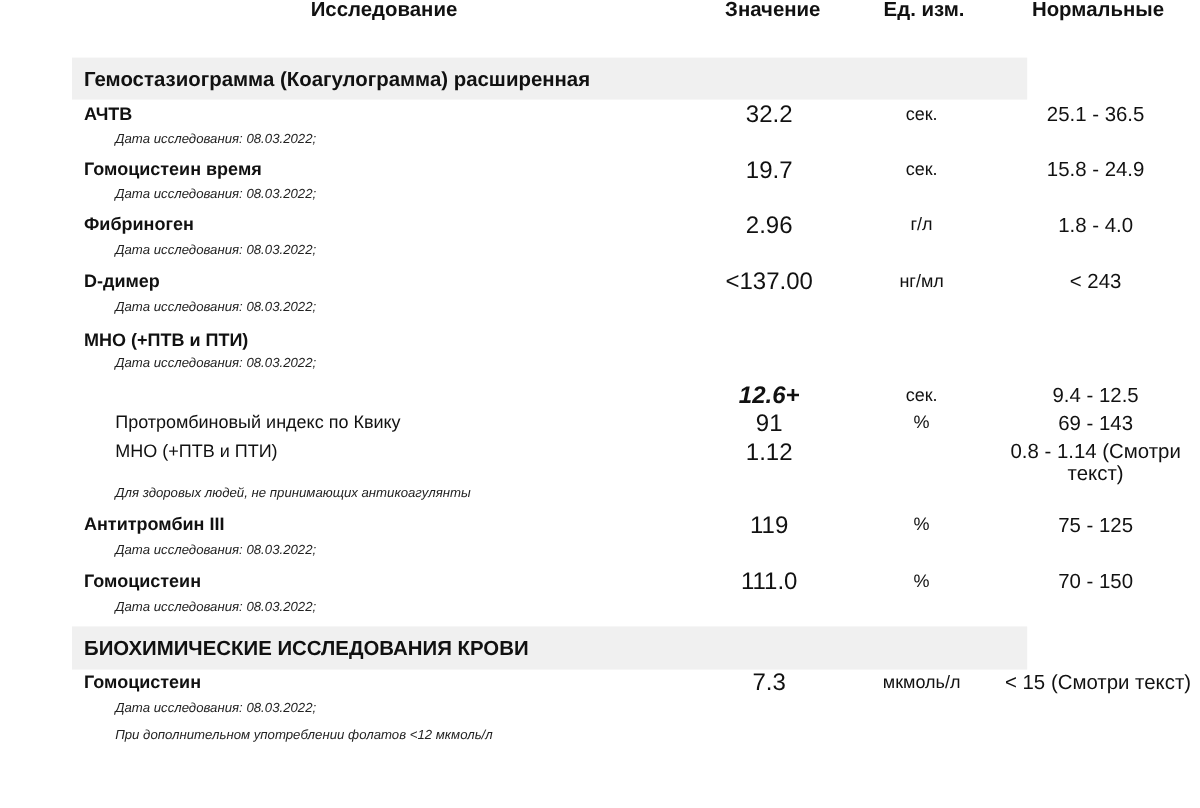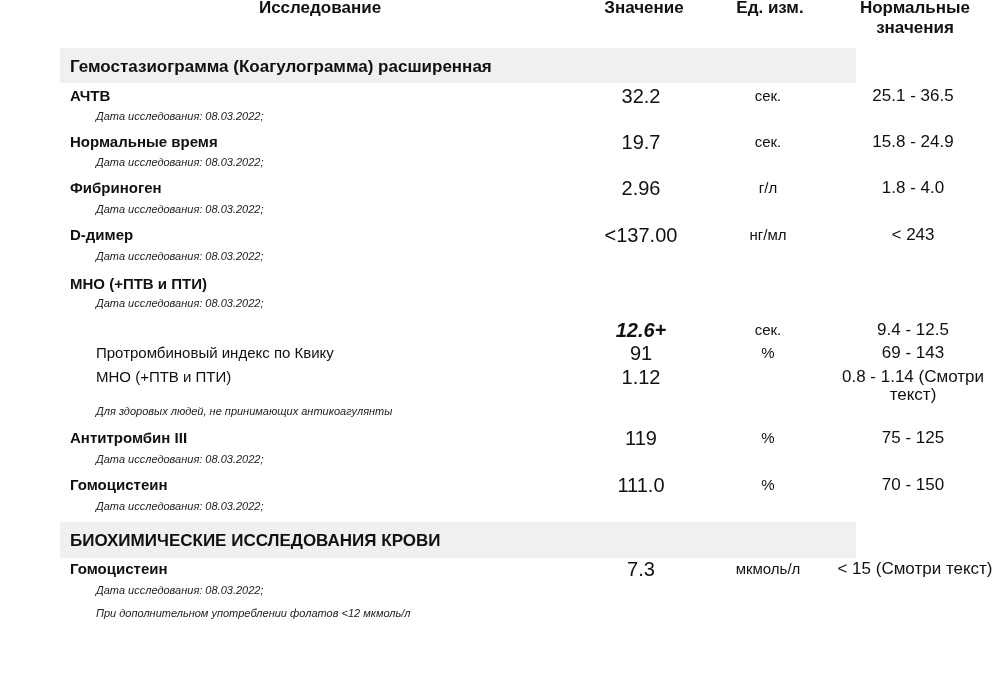--- a/index.html
+++ b/index.html
@@ -42,34 +42,33 @@
 </head>
 <body>
 
 <div class="page">
 
   <div class="abs hdr hdr-center" style="left:220px; top:-2px; width:200px;">Исследование</div>
   <div class="abs hdr hdr-center" style="left:584px; top:-2px; width:120px;">Значение</div>
   <div class="abs hdr hdr-center" style="left:720px; top:-2px; width:100px;">Ед. изм.</div>
   <div class="abs hdr hdr-center" style="left:830px; top:-2px; width:170px;">
     <div>Нормальные</div>
-    <div>значения</div>
   </div>
 
   <div class="band" style="top:48px; height:35px;">
     <div class="band-title" style="top:9px;">Гемостазиограмма (Коагулограмма) расширенная</div>
   </div>
 
   <div class="abs test-name" style="left:70px; top:87px;">АЧТВ</div>
   <div class="abs date" style="left:96px; top:110px;">Дата исследования: 08.03.2022;</div>
   <div class="abs val" style="left:581px; top:87px;">32.2</div>
   <div class="abs unit" style="left:718px; top:87px;">сек.</div>
   <div class="abs norm" style="left:828px; top:87px;">25.1 - 36.5</div>
 
-  <div class="abs test-name" style="left:70px; top:133px;">Нормальные время</div>
+  <div class="abs test-name" style="left:70px; top:133px;">Гомоцистеин время</div>
   <div class="abs date" style="left:96px; top:156px;">Дата исследования: 08.03.2022;</div>
   <div class="abs val" style="left:581px; top:133px;">19.7</div>
   <div class="abs unit" style="left:718px; top:133px;">сек.</div>
   <div class="abs norm" style="left:828px; top:133px;">15.8 - 24.9</div>
 
   <div class="abs test-name" style="left:70px; top:179px;">Фибриноген</div>
   <div class="abs date" style="left:96px; top:203px;">Дата исследования: 08.03.2022;</div>
   <div class="abs val" style="left:581px; top:179px;">2.96</div>
   <div class="abs unit" style="left:718px; top:179px;">г/л</div>
   <div class="abs norm" style="left:828px; top:179px;">1.8 - 4.0</div>

